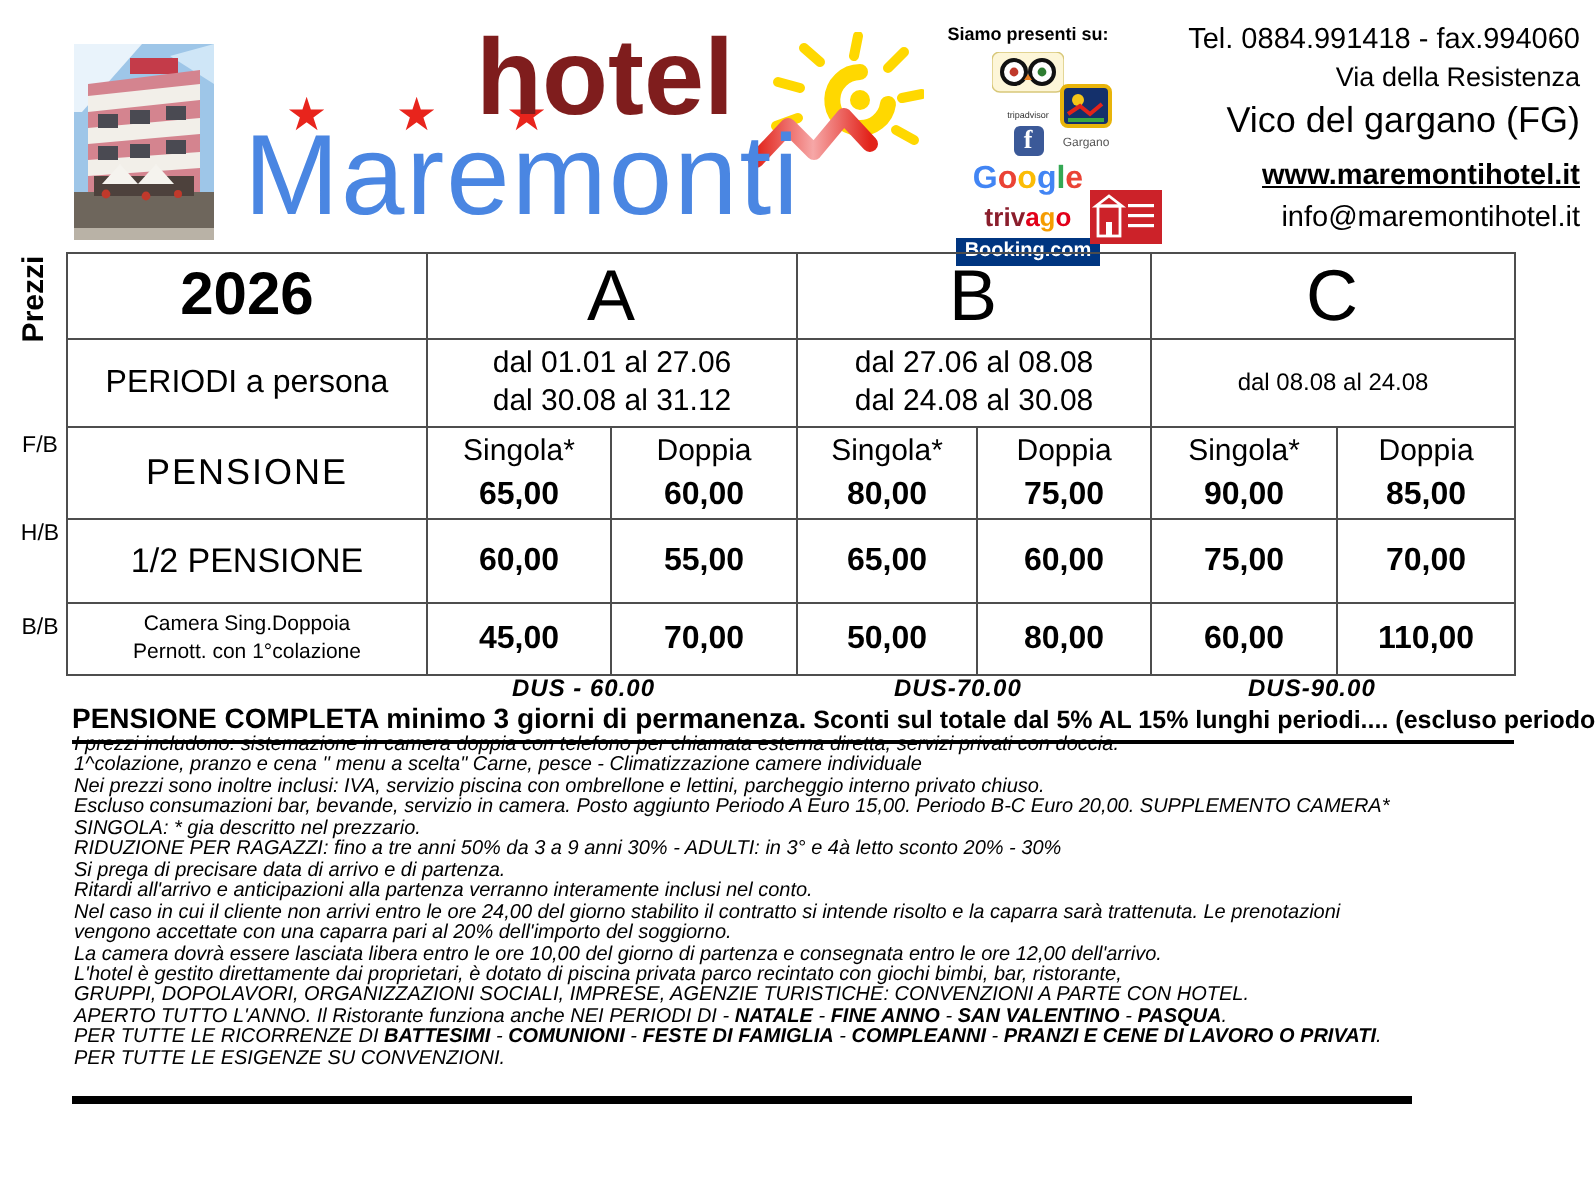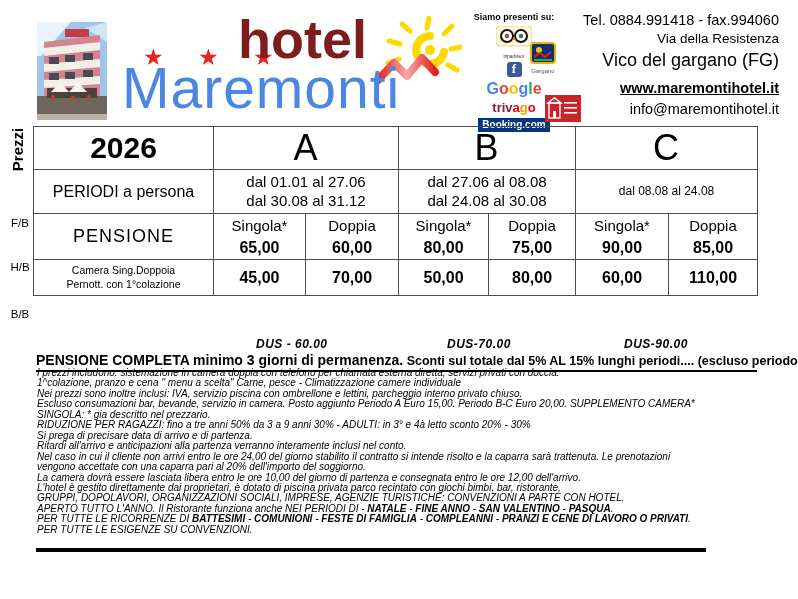--- a/index.html
+++ b/index.html
@@ -19,21 +19,21 @@
            font-family:"Liberation Serif",serif;font-weight:bold;font-size:13px;line-height:14px;text-align:center;}
   .google-logo{font-size:16px;font-weight:bold;letter-spacing:0;line-height:1;}
   .trivago-logo{font-size:13px;font-weight:bold;line-height:1;text-align:right;}
   .booking-badge{background:#003580;color:#fff;font-weight:bold;font-size:10px;padding:1px 4px;line-height:12px;}
   .ta-caption{font-size:4.5px;color:#333;text-align:center;line-height:3px;}
 
   .gargano-icon{position:absolute;left:528px;top:42px;width:30px;text-align:center;}
   .gargano-caption{font-size:6px;color:#555;line-height:6px;}
   .cert-icon{position:absolute;left:545px;top:95px;}
 
-  .contact{position:absolute;right:19px;top:12px;text-align:right;white-space:nowrap;}
+  .contact{position:absolute;right:8px;top:12px;text-align:right;white-space:nowrap;}
   .contact .tel{font-size:14.5px;}
   .contact .via{font-size:13.5px;margin-top:3px;}
   .contact .vico{font-size:18px;margin-top:4px;}
   .contact .www{font-size:14.5px;font-weight:bold;text-decoration:underline;margin-top:9px;display:inline-block;}
   .contact .mail{font-size:14.5px;margin-top:4px;}
 
   
   .prezzi-v{position:absolute;left:-14px;top:142px;width:60px;height:15px;text-align:center;
             font-size:15px;font-weight:bold;transform:rotate(-90deg);}
   .rowcode{position:absolute;left:6px;width:28px;text-align:center;font-size:11.5px;}
@@ -229,20 +229,43 @@
           </td>
           <td class="pricecell">
             <div class="sub">Singola*</div>
             <div class="price">90,00</div>
           </td>
           <td class="pricecell">
             <div class="sub">Doppia</div>
             <div class="price">85,00</div>
           </td>
         </tr>
+        <tr class="tr-price tr-p1">
+          <td class="row-label rl-1">
+            <div>1/2 PENSIONE</div>
+          </td>
+          <td class="pricecell">
+            <div class="price">60,00</div>
+          </td>
+          <td class="pricecell">
+            <div class="price">55,00</div>
+          </td>
+          <td class="pricecell">
+            <div class="price">65,00</div>
+          </td>
+          <td class="pricecell">
+            <div class="price">60,00</div>
+          </td>
+          <td class="pricecell">
+            <div class="price">75,00</div>
+          </td>
+          <td class="pricecell">
+            <div class="price">70,00</div>
+          </td>
+        </tr>
         <tr class="tr-price tr-p2">
           <td class="row-label rl-2">
             <div>Camera Sing.Doppoia</div>
             <div>Pernott. con 1°colazione</div>
           </td>
           <td class="pricecell">
             <div class="price">45,00</div>
           </td>
           <td class="pricecell">
             <div class="price">70,00</div>

